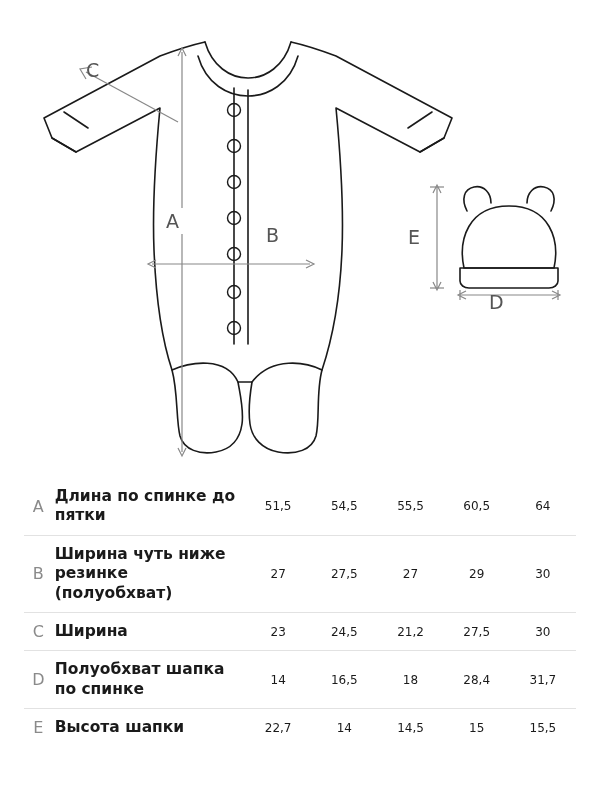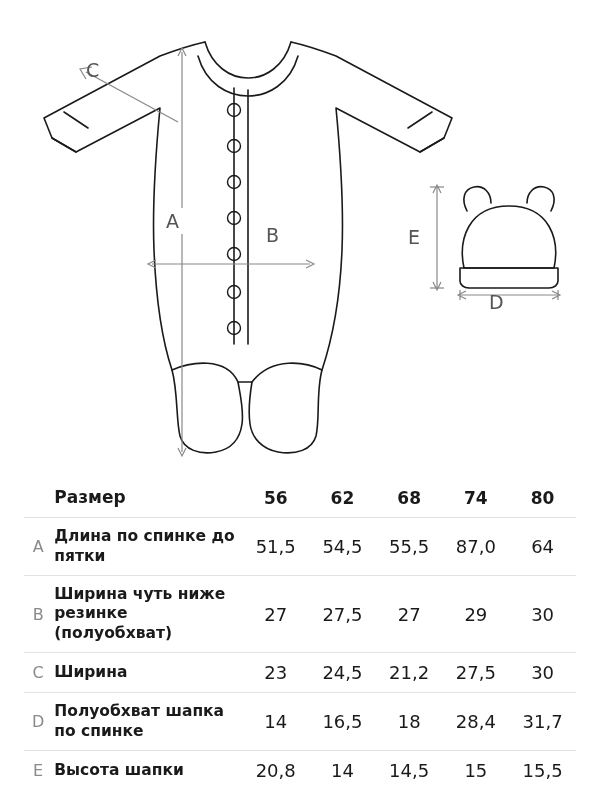--- a/index.html
+++ b/index.html
@@ -68,21 +68,21 @@
     color: #1a1a1a;
     font-size: 15.5px;
     line-height: 1.25;
     padding-right: 6px;
     font-weight: bold;
   }
   .col-val {
     width: 66px;
     text-align: center;
     color: #1a1a1a;
-    font-size: 18px;
+    font-size: 12px;
   }
   .header-row .col-name {
     font-weight: bold;
     font-size: 17px;
   }
   .header-row .col-val {
     font-weight: bold;
     font-size: 17px;
   }
 </style>
@@ -189,37 +189,28 @@
       <text class="dim-label" x="86" y="77">C</text>
 
       <text class="dim-label" x="489" y="309">D</text>
 
       <text class="dim-label" x="408" y="244">E</text>
     </svg>
   </div>
 
   <table class="size-table">
     <tbody>
-      <tr class="header-row">
-        <td class="col-key"></td>
-        <td class="col-name">Размер</td>
-        <td class="col-val">56</td>
-        <td class="col-val">62</td>
-        <td class="col-val">68</td>
-        <td class="col-val">74</td>
-        <td class="col-val">80</td>
-      </tr>
 
       <tr>
         <td class="col-key">A</td>
         <td class="col-name">Длина по спинке до пятки</td>
         <td class="col-val">51,5</td>
         <td class="col-val">54,5</td>
         <td class="col-val">55,5</td>
-        <td class="col-val">87,0</td>
+        <td class="col-val">60,5</td>
         <td class="col-val">64</td>
       </tr>
 
       <tr>
         <td class="col-key">B</td>
         <td class="col-name">Ширина чуть ниже резинке (полуобхват)</td>
         <td class="col-val">27</td>
         <td class="col-val">27,5</td>
         <td class="col-val">27</td>
         <td class="col-val">29</td>
@@ -242,21 +233,21 @@
         <td class="col-val">14</td>
         <td class="col-val">16,5</td>
         <td class="col-val">18</td>
         <td class="col-val">28,4</td>
         <td class="col-val">31,7</td>
       </tr>
 
       <tr>
         <td class="col-key">E</td>
         <td class="col-name">Высота шапки</td>
-        <td class="col-val">20,8</td>
+        <td class="col-val">22,7</td>
         <td class="col-val">14</td>
         <td class="col-val">14,5</td>
         <td class="col-val">15</td>
         <td class="col-val">15,5</td>
       </tr>
     </tbody>
   </table>
 
 </div>
 

